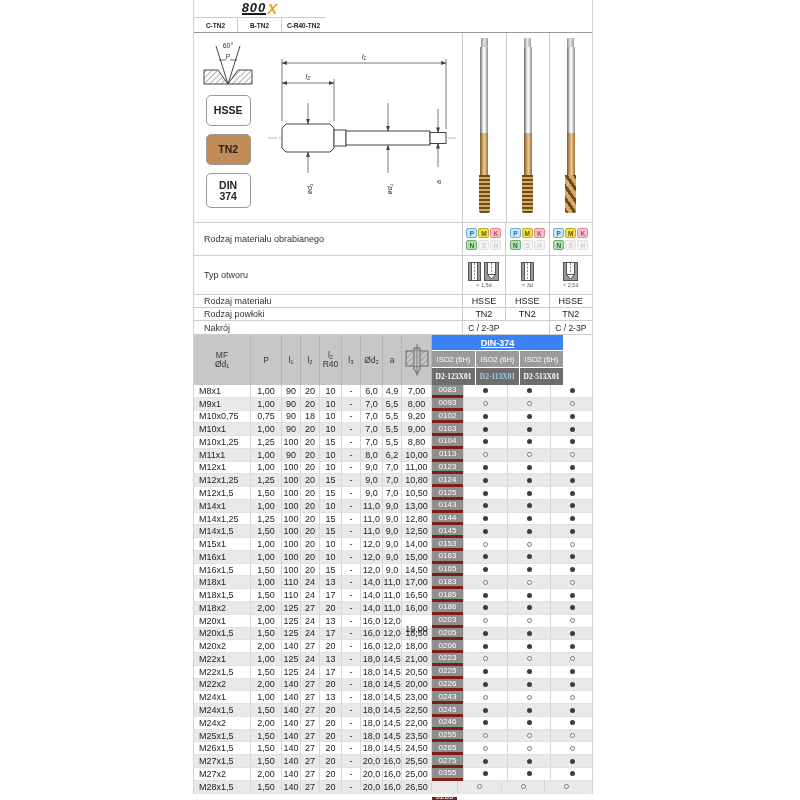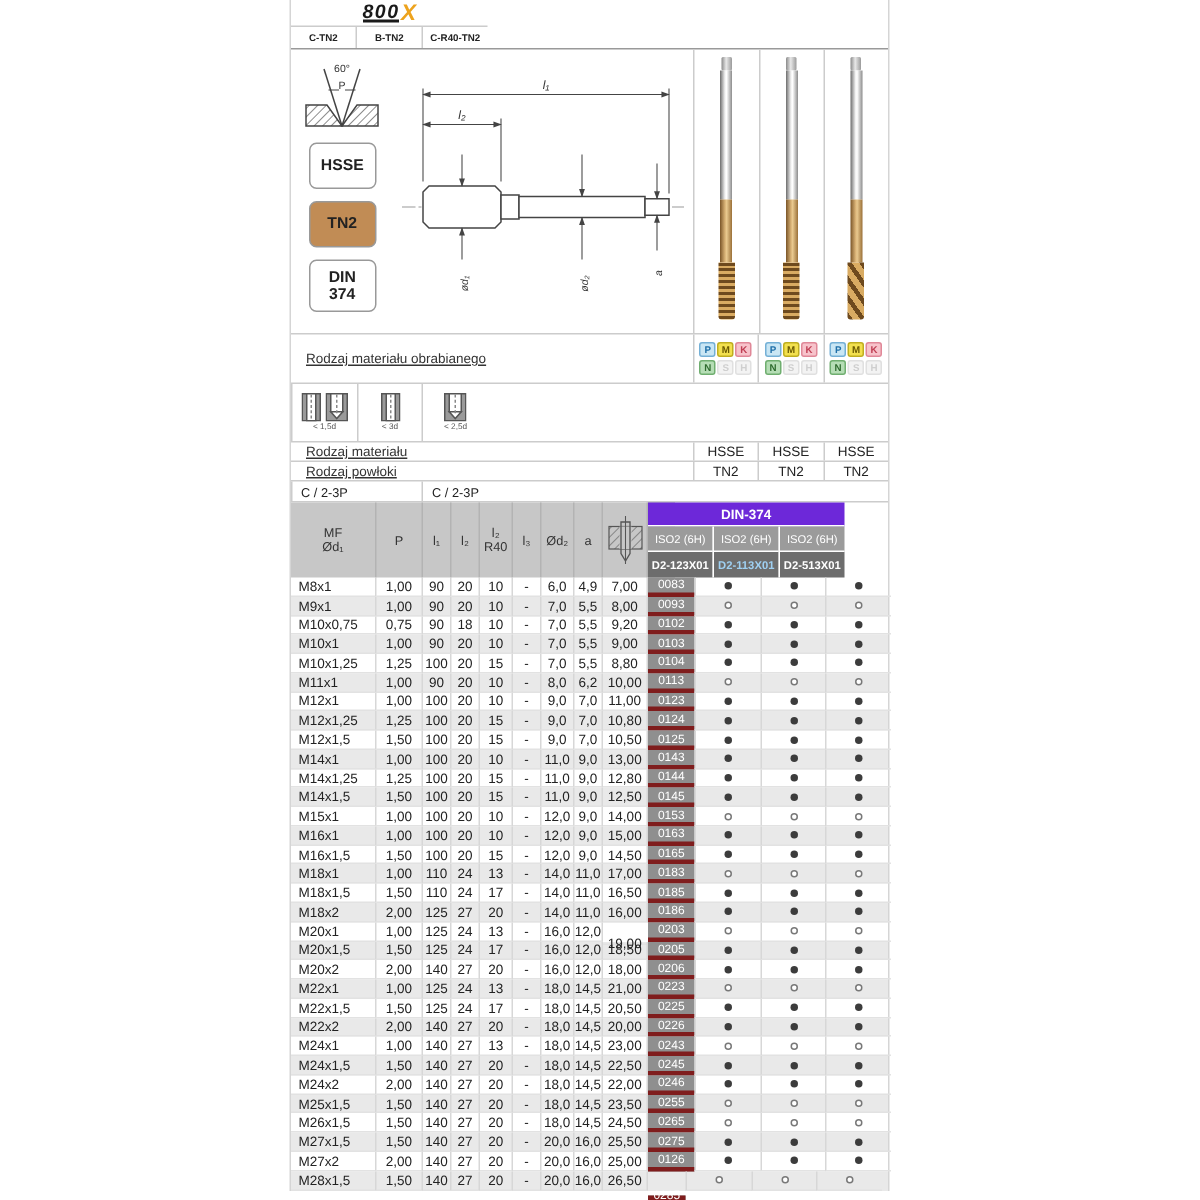--- a/index.html
+++ b/index.html
@@ -34,21 +34,21 @@
   .tap{display:flex;flex-direction:column;align-items:center;}
   .tap-head{width:7px;height:9px;background:linear-gradient(90deg,#8a8a8a,#e8e8e8 45%,#9a9a9a);border-radius:1px;}
   .tap-shank{width:8px;height:86px;background:linear-gradient(90deg,#6d6d6d,#f3f3f3 42%,#ffffff 55%,#8c8c8c);}
   .tap-bronze{width:8px;height:42px;background:linear-gradient(90deg,#7a5528,#d9b276 42%,#e9c98f 55%,#9a7038);}
   .tap-thread{width:11px;height:38px;background:repeating-linear-gradient(180deg,#6e4a1e 0 2px,#d9ab62 2px 4px);
               border-radius:0 0 2px 2px;}
   .tap-thread.spiral{background:repeating-linear-gradient(55deg,#6e4a1e 0 3px,#d9ab62 3px 7px);}
 
   
   .attr-row{display:flex;border-bottom:1px solid #ccc;}
-  .attr-label{width:269px;display:flex;align-items:center;padding-left:10px;font-size:9px;color:#333;text-decoration:underline;}
+  .attr-label{width:269px;display:flex;align-items:center;padding-left:10px;font-size:9px;color:#333;}
   .attr-vals{width:131px;display:flex;}
   .attr-val{flex:1;border-left:1px solid #ccc;display:flex;flex-direction:column;align-items:center;
             justify-content:center;font-size:9px;gap:1px;}
   .sq-row{display:flex;}
   .sq{width:11px;height:10px;border-radius:2px;border:1px solid;margin:0.5px;
       display:inline-flex;align-items:center;justify-content:center;font-size:6.5px;font-weight:bold;}
   .sq-P{background:#c9e6f4;border-color:#74b0d6;color:#1f6fa8;}
   .sq-M{background:#f2e04e;border-color:#bfae1f;color:#6b5a00;}
   .sq-K{background:#f7c3cb;border-color:#e08898;color:#c04055;}
   .sq-N{background:#b5ddb5;border-color:#6fae6f;color:#2e6b2e;}
@@ -58,28 +58,28 @@
 
   
   .thead{display:flex;height:50px;}
   .thead-left{width:238px;background:#c7c7c7;display:flex;}
   .hcol{flex:none;display:flex;align-items:center;justify-content:center;text-align:center;
         font-size:8.5px;color:#333;border-right:1px solid #b3b3b3;white-space:pre-line;line-height:9px;}
   .hlabels{width:31px;background:#9b9b9b;display:flex;flex-direction:column;}
   .hlabels div{color:#fff;font-size:6px;display:flex;align-items:center;justify-content:center;border-bottom:1px solid #fff;}
   .hl-norma{height:16px;}.hl-tol{height:17px;}.hl-index{height:17px;border-bottom:none!important;}
   .thead-right{width:131px;display:flex;flex-direction:column;}
-  .norma-bar{height:16px;background:#6d28d9;color:#fff;font-weight:bold;font-size:9px;
-             display:flex;align-items:center;justify-content:center;border-bottom:1px solid #fff;}
+  .norma-bar{height:16px;background:#3b82f6;color:#fff;font-weight:bold;font-size:9px;
+             display:flex;align-items:center;justify-content:center;border-bottom:1px solid #fff;text-decoration:underline;}
   .tol-row,.index-row{display:flex;height:17px;}
   .tol-cell{flex:1;background:#9b9b9b;color:#fff;font-size:7.5px;display:flex;align-items:center;
             justify-content:center;border-left:1px solid #fff;border-bottom:1px solid #fff;}
   .tol-cell:first-child,.index-cell:first-child{border-left:none;}
   .index-cell{flex:1;background:#6d6d6d;color:#fff;font-size:7.5px;font-weight:bold;display:flex;
-              align-items:center;justify-content:center;border-left:1px solid #fff;}
+              align-items:center;justify-content:center;border-left:1px solid #fff;font-family:Liberation Serif, serif;}
   .tbody .trow{display:flex;height:12.78px;font-size:9px;}
   .tbody .trow:nth-child(even){background:#e9e9e9;}
   .cell{flex:none;display:flex;align-items:center;justify-content:center;
         border-right:1px solid #d7d7d7;border-bottom:1px solid #e2e2e2;}
   .c-name{justify-content:flex-start;padding-left:5px;}
   .c-badge{background:#8f8f8f;color:#fff;font-size:8px;border-bottom:3px solid #7f1d1d;border-right:none;}
   .c-dots{width:131px;display:flex;flex:none;}
   .dot-cell{flex:1;display:flex;align-items:center;justify-content:center;
             border-left:1px solid #d7d7d7;border-bottom:1px solid #e2e2e2;}
   .dot{width:5px;height:5px;border-radius:50%;background:#3c3c3c;}
@@ -224,20 +224,21 @@
               </div>
               <div class="sq-row">
                 <span class="sq sq-N">N</span>
                 <span class="sq sq-off">S</span>
                 <span class="sq sq-off">H</span>
               </div>
             </div>
           </div>
         </div>
         <div class="attr-row" style="height: 39px;">
+          <div class="attr-label">Typ otworu</div>
           <div class="attr-vals">
             <div class="attr-val">
               <div class="hole-icons">
                 <svg width="13" height="19" viewBox="0 0 13 19">
                   <rect x="0.5" y="0.5" width="12" height="18" fill="#9a9a9a" stroke="#555"></rect>
                   <rect x="3.5" y="0.5" width="6" height="18" fill="#fff" stroke="#555"></rect>
                   <line x1="6.5" y1="1" x2="6.5" y2="18" stroke="#888" stroke-dasharray="2 1.5"></line>
                 </svg>
                 <svg width="15" height="19" viewBox="0 0 15 19">
                   <rect x="0.5" y="0.5" width="14" height="18" fill="#9a9a9a" stroke="#555"></rect>
@@ -281,20 +282,21 @@
         </div>
         <div class="attr-row" style="height: 13px;">
           <div class="attr-label">Rodzaj powłoki</div>
           <div class="attr-vals">
             <div class="attr-val">TN2</div>
             <div class="attr-val">TN2</div>
             <div class="attr-val">TN2</div>
           </div>
         </div>
         <div class="attr-row" style="height: 14px;">
+          <div class="attr-label">Nakrój</div>
           <div class="attr-vals">
             <div class="attr-val" style="font-size: 8.5px;">C / 2-3P</div>
             <div class="attr-val" style="font-size: 8.5px; margin-top: 20px;">B / 4-5P</div>
             <div class="attr-val" style="font-size: 8.5px;">C / 2-3P</div>
           </div>
         </div>
       </div>
 
     <div id="specTable">
         <div class="thead">
@@ -1034,21 +1036,21 @@
           <div class="trow">
             <div class="cell c-name" style="width: 57px;">M27x2</div>
             <div class="cell" style="width: 31px;">2,00</div>
             <div class="cell" style="width: 19px;">140</div>
             <div class="cell" style="width: 19px;">27</div>
             <div class="cell" style="width: 22px;">20</div>
             <div class="cell" style="width: 19px;">-</div>
             <div class="cell" style="width: 22px;">20,0</div>
             <div class="cell" style="width: 19px;">16,0</div>
             <div class="cell" style="width: 30px;">25,00</div>
-            <div class="cell c-badge" style="width: 31px;">0126</div>
+            <div class="cell c-badge" style="width: 31px;">0355</div>
             <div class="c-dots">
               <div class="dot-cell">
                 <span class="dot"></span>
               </div>
               <div class="dot-cell">
                 <span class="dot"></span>
               </div>
               <div class="dot-cell">
                 <span class="dot"></span>
               </div>

